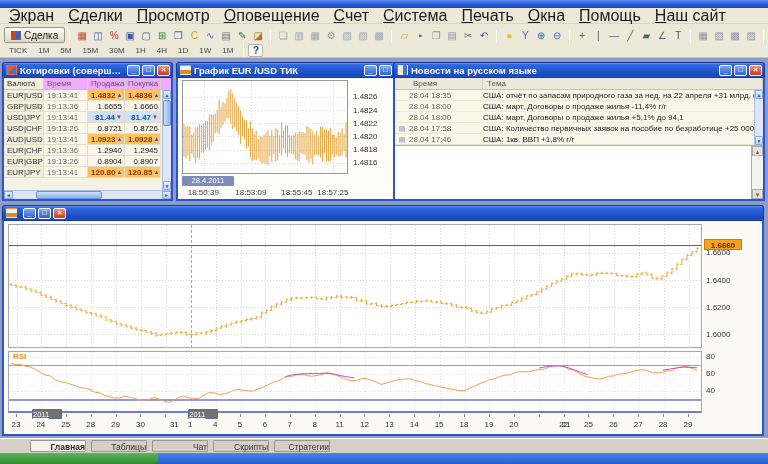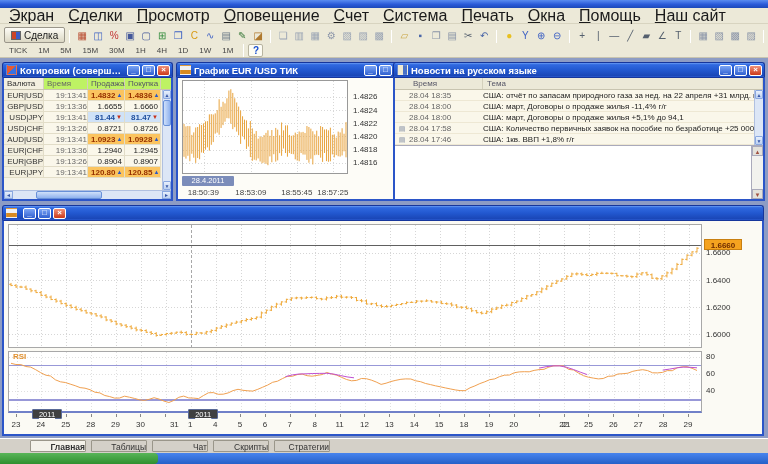--- a/index.html
+++ b/index.html
@@ -49,26 +49,26 @@
   .wbtns { display:flex; gap:2px; margin-left:3px; }
   .wbtn { width:13px; height:11px; border-radius:2px; border:1px solid #fff; color:#fff; font-size:8px;
     display:inline-flex; align-items:center; justify-content:center; line-height:1;
     background:linear-gradient(#7aa4f5,#3060d0); }
   .wclose { background:linear-gradient(#f09078,#cc3a1a); }
   .wmin { align-items:flex-end; }
   .body { border:2px solid #2b55c8; border-top:1px solid #16369c; background:#f6f3e6; position:relative; overflow:hidden; }
 
   
   .qbody { height:124px; }
-  .qhead { display:flex; height:12px; background:#bef264; border-bottom:1px solid #c8c4b0; }
+  .qhead { display:flex; height:12px; background:#f0abfc; border-bottom:1px solid #c8c4b0; }
   .qh { font-size:8px; color:#556; padding-left:3px; line-height:12px; border-right:1px solid #d4d0bc; }
   .qrows { position:relative; height:100px; overflow:hidden; }
   .qrow { display:flex; height:11px; line-height:11px; }
   .qc { border-right:1px solid #e2ddc8; border-bottom:1px solid #e2ddc8; font-size:8px; padding-left:3px;
-    background:#faf7ea; color:#222; white-space:nowrap; overflow:hidden;text-align:right; }
+    background:#faf7ea; color:#222; white-space:nowrap; overflow:hidden; }
   .qc-pair { width:40px; background:#f3efdf; color:#333; }
   .qc-time { width:44px; color:#666; }
   .qc-sell { width:37px; text-align:right; padding-right:2px; }
   .qc-buy  { width:36px; text-align:right; padding-right:2px; }
   .hl-o { background:#fbc45f !important; color:#963000 !important; font-weight:bold; }
   .hl-b { background:#cfe2f8 !important; color:#204f9d !important; font-weight:bold; }
   .arr { font-size:6px; vertical-align:top; margin-left:1px; }
   .arr-up { color:#2858c8; } .arr-down { color:#c83018; }
 
   
@@ -114,22 +114,22 @@
   .pane { position:absolute; left:4px; background:#fff; border:1px solid #a8a8a8; }
   .price-pane { top:3px; width:694px; height:124px; }
   .rsi-pane { top:130px; width:694px; height:62px; border-bottom:2px solid #7080c8; }
   .alabel { position:absolute; left:702px; font-size:8px; color:#333; width:42px; }
   .price-tag { position:absolute; left:700px; width:38px; height:11px; background:#f5a31f; color:#6e2c00;
     font-size:8px; font-weight:bold; text-align:center; line-height:11px; border:1px solid #c87f10; }
   .rsi-name { position:absolute; left:9px; top:131px; font-size:8px; color:#e09030; font-weight:bold; }
   .xaxis { position:absolute; left:4px; top:193px; width:694px; height:20px; }
   .xdate { position:absolute; top:6px; width:18px; text-align:center; font-size:8px; color:#333; }
   .xtick { position:absolute; top:0; width:1px; height:3px; background:#888; }
-  .yearbox { position:absolute; top:-5px; height:10px; width:30px; background:#404040; color:#fff;
-    font-size:7.5px; text-align:center; line-height:10px; border-radius:1px; border:1px solid #5a6a96;text-decoration:underline; }
+  .yearbox { position:absolute; top:-5px; height:10px; width:30px; background:#737373; color:#fff;
+    font-size:7.5px; text-align:left; line-height:10px; border-radius:1px; border:1px solid #5a6a96;text-decoration:underline; }
 
   
   .tabbar { position:absolute; top:438px; left:0; right:0; height:15px; background:#d4d0c8;
     border-top:1px solid #fff; display:flex; align-items:center; padding-left:30px; gap:5px; }
   .tab { width:56px; height:12px; font-size:8.5px; color:#333; text-align:right; line-height:12px;
     border:1px solid #9a968a; background:#d4d0c8; border-radius:1px; }
   .tab.active { background:#f4f2ea; font-weight:bold; }
   .taskbar { position:absolute; top:453px; left:0; right:0; height:11px;
     background:linear-gradient(180deg,#4884ee,#2560c8); }
   .tb-green { position:absolute; left:0; top:0; bottom:0; width:158px;

